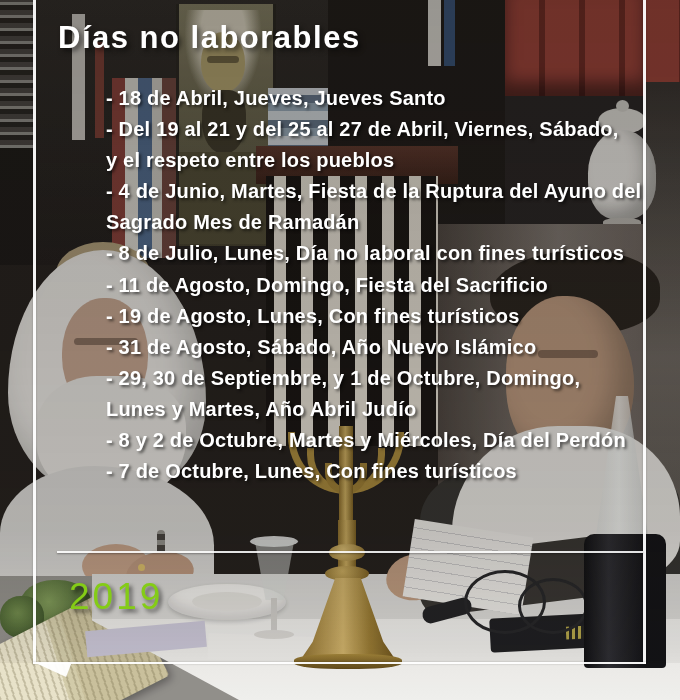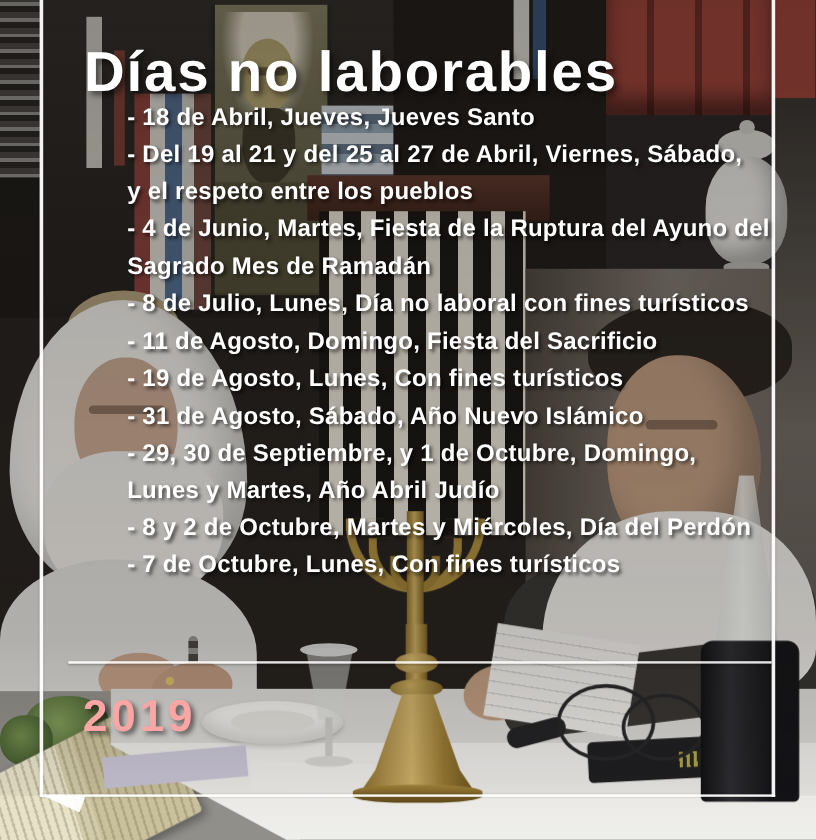--- a/index.html
+++ b/index.html
@@ -101,25 +101,25 @@
 
   
   .overlay{position:absolute;left:0;top:0;width:680px;height:663px;background:linear-gradient(180deg,rgba(18,14,10,.30),rgba(18,14,10,.18) 80%,rgba(18,14,10,.05));}
   .frame{position:absolute;background:rgba(255,255,255,.95);box-shadow:0 0 2px rgba(0,0,0,.25);}
   .frame-left{left:33px;top:0;width:2.5px;height:664px;}
   .frame-right{left:643px;top:0;width:2.5px;height:664px;}
   .frame-bottom{left:33px;top:661.5px;width:612.5px;height:2.5px;}
   .frame-tail{position:absolute;left:35.5px;top:663px;width:36px;height:14px;background:rgba(255,255,255,.95);clip-path:polygon(0 0,100% 0,85% 100%);}
 
   
-  .title{position:absolute;left:58px;top:20px;margin:12px;color:#fff;font-size:47px;font-weight:bold;letter-spacing:1.5px;text-shadow:3px 3px 5px rgba(0,0,0,.55);white-space:nowrap;}
+  .title{position:absolute;left:58px;top:20px;margin:0;color:#fff;font-size:31px;font-weight:bold;letter-spacing:1.5px;text-shadow:3px 3px 5px rgba(0,0,0,.55);white-space:nowrap;}
   .list{position:absolute;left:62px;top:83px;color:#fff;font-size:20px;font-weight:bold;letter-spacing:.2px;line-height:31.1px;text-shadow:2px 2px 3px rgba(0,0,0,.6);}
   .line{white-space:nowrap;margin-left:44px;}
   .divider{position:absolute;left:57px;top:551px;width:586px;height:2px;background:rgba(255,255,255,.88);box-shadow:0 1px 2px rgba(0,0,0,.35);}
-  .year{position:absolute;left:69px;top:576px;color:#fca5a5;font-size:37px;font-weight:bold;letter-spacing:3px;text-shadow:3px 3px 4px rgba(0,0,0,.55);}
+  .year{position:absolute;left:69px;top:576px;color:#84cc16;font-size:37px;font-weight:normal;letter-spacing:3px;text-shadow:3px 3px 4px rgba(0,0,0,.55);}
 </style>
 </head>
 <body>
 
 <div class="poster">
 
   <div class="photo" aria-hidden="true">
     <div class="ph b-base"></div>
     <div class="ph b-left-stripes"></div>
     <div class="ph b-left-dark"></div>

